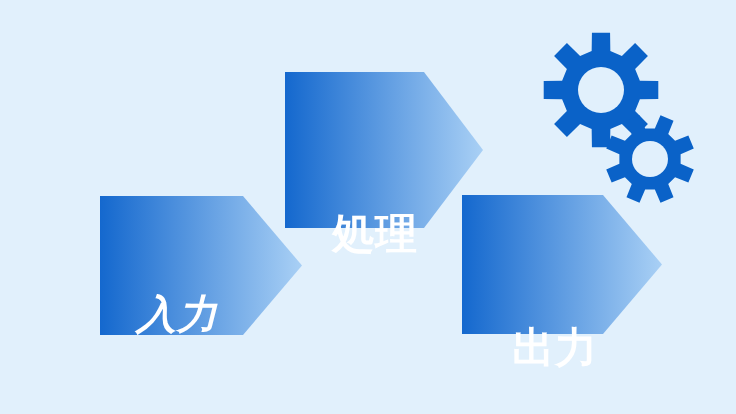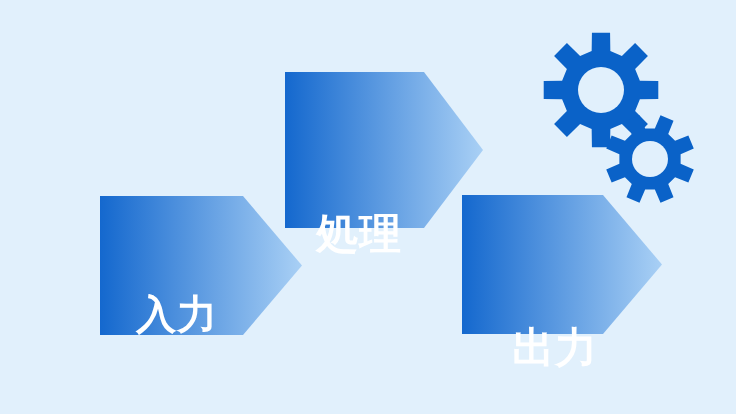--- a/index.html
+++ b/index.html
@@ -36,24 +36,24 @@
     white-space: pre;
     pointer-events: none;
   }
   
   #label-input-exec {
     left: 112px;
     top: 213px;
     width: 130px;
     font-size: 40px;
   }
-  #label-input-exec .line-1 { line-height: 1.05; }
+  #label-input-exec .line-1 { line-height: 1.05; font-style: italic; }
   
   #label-process {
-    left: 284px;
+    left: 300px;
     top: 129px;
     width: 150px;
     font-size: 42px;
   }
   
   #label-output {
     left: 480px;
     top: 243px;
     width: 150px;
     font-size: 42px;

